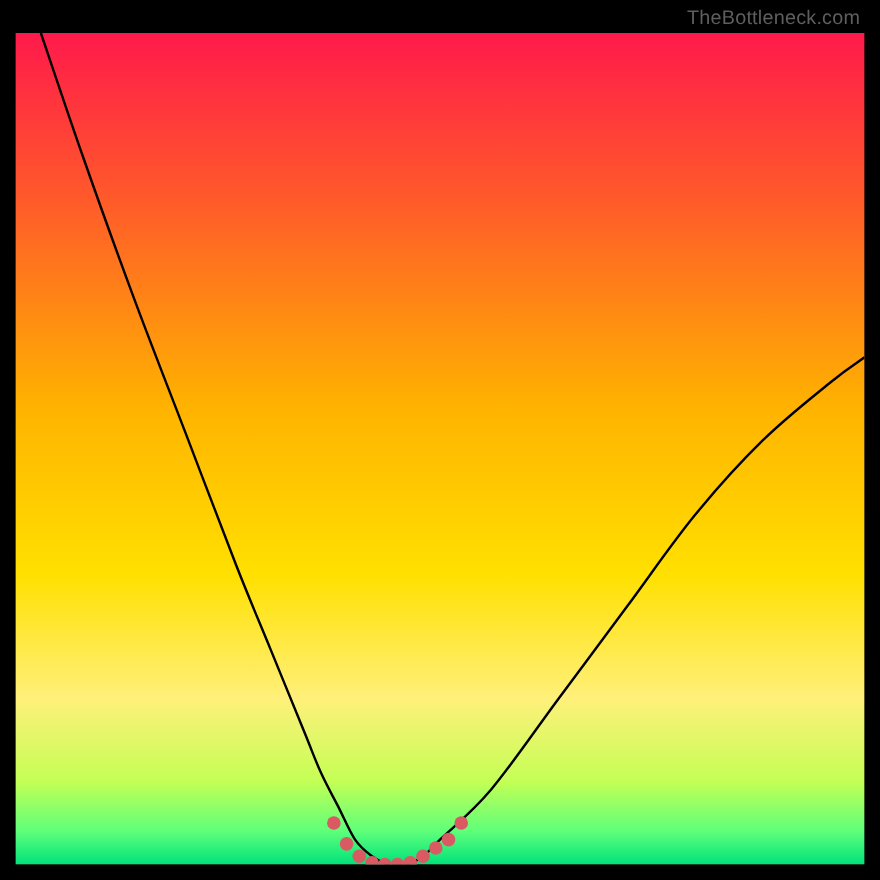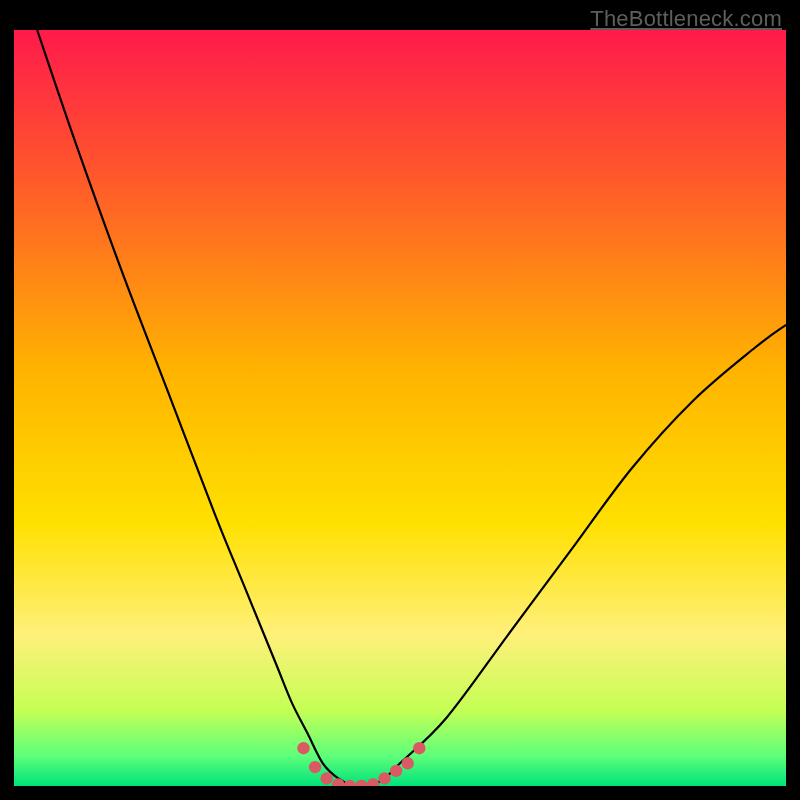--- a/index.html
+++ b/index.html
@@ -15,25 +15,24 @@
     width: 800px;
     height: 800px;
     background: #000;
     position: relative;
   }
   .watermark {
     position: absolute;
     top: 6px;
     right: 18px;
     color: #5e5e5e;
-    font-size: 22px;
+    font-size: 18px;
     font-weight: 500;
     letter-spacing: 0.2px;
     user-select: none;
-    text-decoration: underline;
   }
   .plot {
     position: absolute;
     left: 14px;
     top: 30px;
     width: 772px;
     height: 756px;
   }
   svg { display: block; }
 </style>

